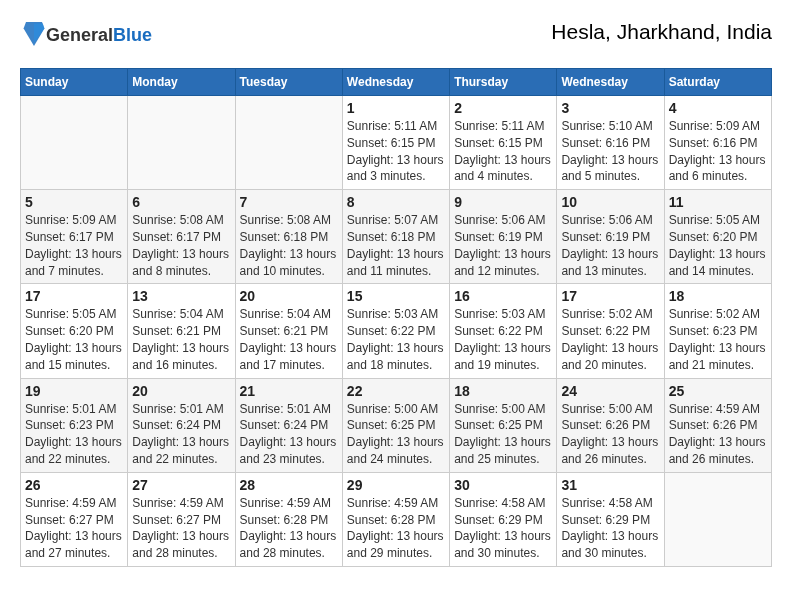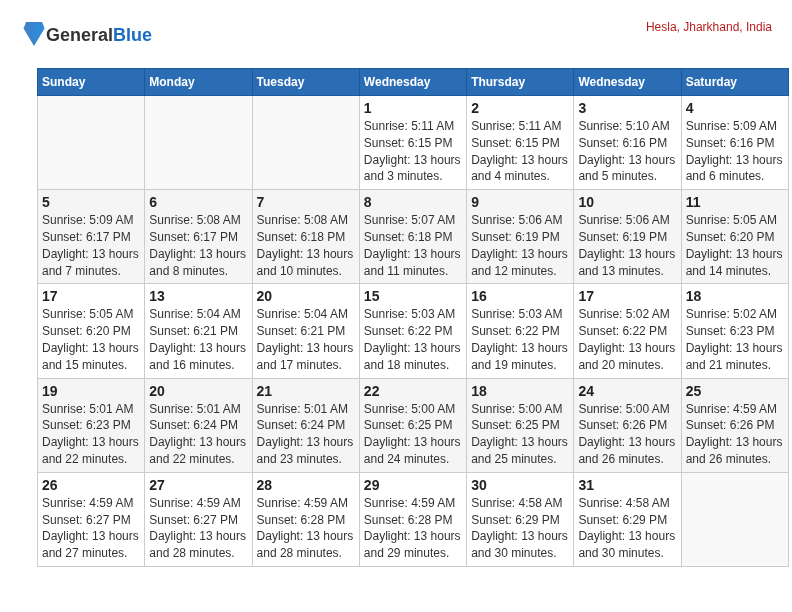--- a/index.html
+++ b/index.html
@@ -34,28 +34,27 @@
     }
     .title-block {
       text-align: right;
     }
     .month-title {
       font-size: 36px;
       font-weight: bold;
       color: #222;
     }
     .location-title {
-      font-size: 12px;
-      color: #b91c1c;
+      font-size: 21px;
+      color: #000000;
     }
     table {
       width: 100%;
       border-collapse: collapse;
       font-size: 11px;
-      margin-left: 17px;
     }
     thead tr th {
       background: #2a6db5;
       color: #fff;
       padding: 6px 4px;
       text-align: left;
       font-size: 12px;
       font-weight: bold;
       border: 1px solid #1a5a9a;
     }

